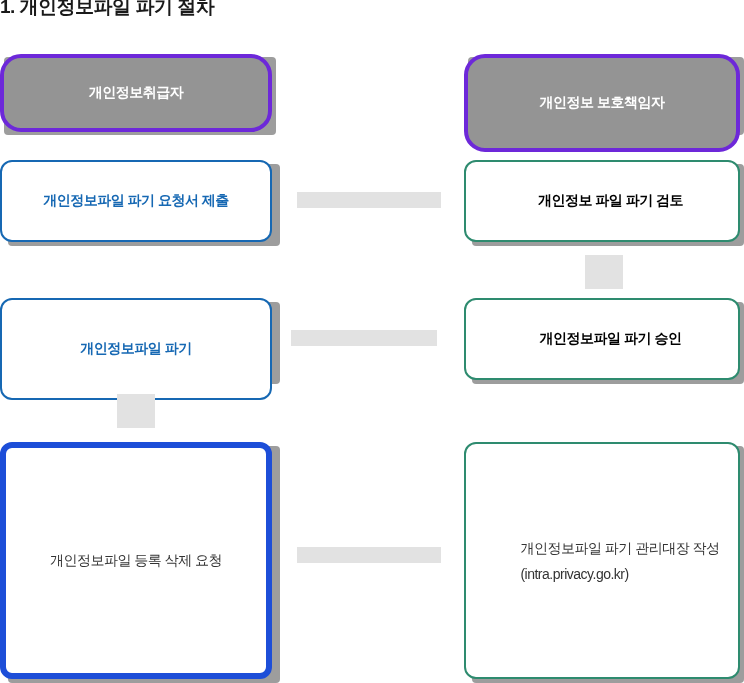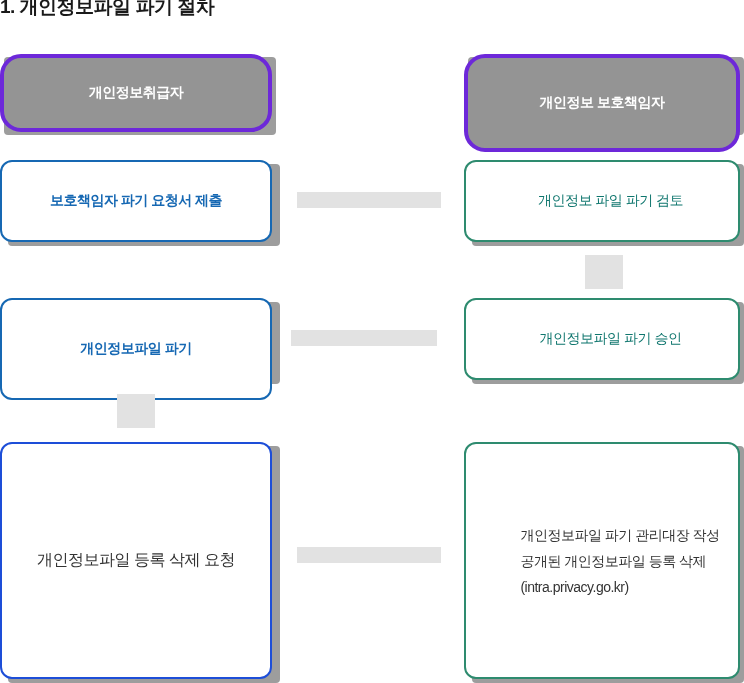--- a/index.html
+++ b/index.html
@@ -62,30 +62,30 @@
 
   .card.blue {
     border: 2px solid #1668b3;
     color: #1668b3;
     font-size: 14px;
     font-weight: bold;
     letter-spacing: -0.5px;
   }
   .card.green {
     border: 2px solid #2e8b6f;
-    color: #0f766e;
+    color: #000000;
     font-size: 14px;
-    font-weight: normal;
+    font-weight: bold;
     letter-spacing: -0.5px;
     padding-left: 17px;
   }
   .card.plain-blue {
-    border: 2px solid #1d4ed8;
+    border: 6px solid #1d4ed8;
     color: #333333;
-    font-size: 16px;
+    font-size: 14px;
     font-weight: normal;
     letter-spacing: -0.5px;
   }
   .card.plain-green {
     border: 2px solid #2e8b6f;
     color: #333333;
     font-size: 14px;
     font-weight: normal;
     letter-spacing: -0.5px;
   }
@@ -114,21 +114,21 @@
   <span>개인정보취급자</span>
 </div>
 
 <div class="shadow-plate" style="left:468px; top:57px; width:276px; height:78px;"></div>
 <div class="role-bar" style="left:464px; top:54px; width:276px; height:98px;">
   <span>개인정보 보호책임자</span>
 </div>
 
 <div class="shadow-plate" style="left:8px; top:164px; width:272px; height:82px;"></div>
 <div class="card blue" style="left:0px; top:160px; width:272px; height:82px;">
-  <span>보호책임자 파기 요청서 제출</span>
+  <span>개인정보파일 파기 요청서 제출</span>
 </div>
 
 <div class="connector" style="left:297px; top:192px; width:144px; height:16px;"></div>
 
 <div class="shadow-plate" style="left:472px; top:164px; width:272px; height:82px;"></div>
 <div class="card green" style="left:464px; top:160px; width:276px; height:82px;">
   <span>개인정보 파일 파기 검토</span>
 </div>
 
 <div class="connector" style="left:585px; top:255px; width:38px; height:34px;"></div>
@@ -151,16 +151,15 @@
 <div class="card plain-blue" style="left:0px; top:442px; width:272px; height:237px;">
   <span>개인정보파일 등록 삭제 요청</span>
 </div>
 
 <div class="connector" style="left:297px; top:547px; width:144px; height:16px;"></div>
 
 <div class="shadow-plate" style="left:472px; top:446px; width:272px; height:237px;"></div>
 <div class="card plain-green multiline" style="left:464px; top:442px; width:276px; height:237px;justify-content:center;">
   <div>
     <div>개인정보파일 파기 관리대장 작성</div>
-    <div>공개된 개인정보파일 등록 삭제</div>
     <div>(intra.privacy.go.kr)</div>
   </div>
 </div>
 
 </body></html>

